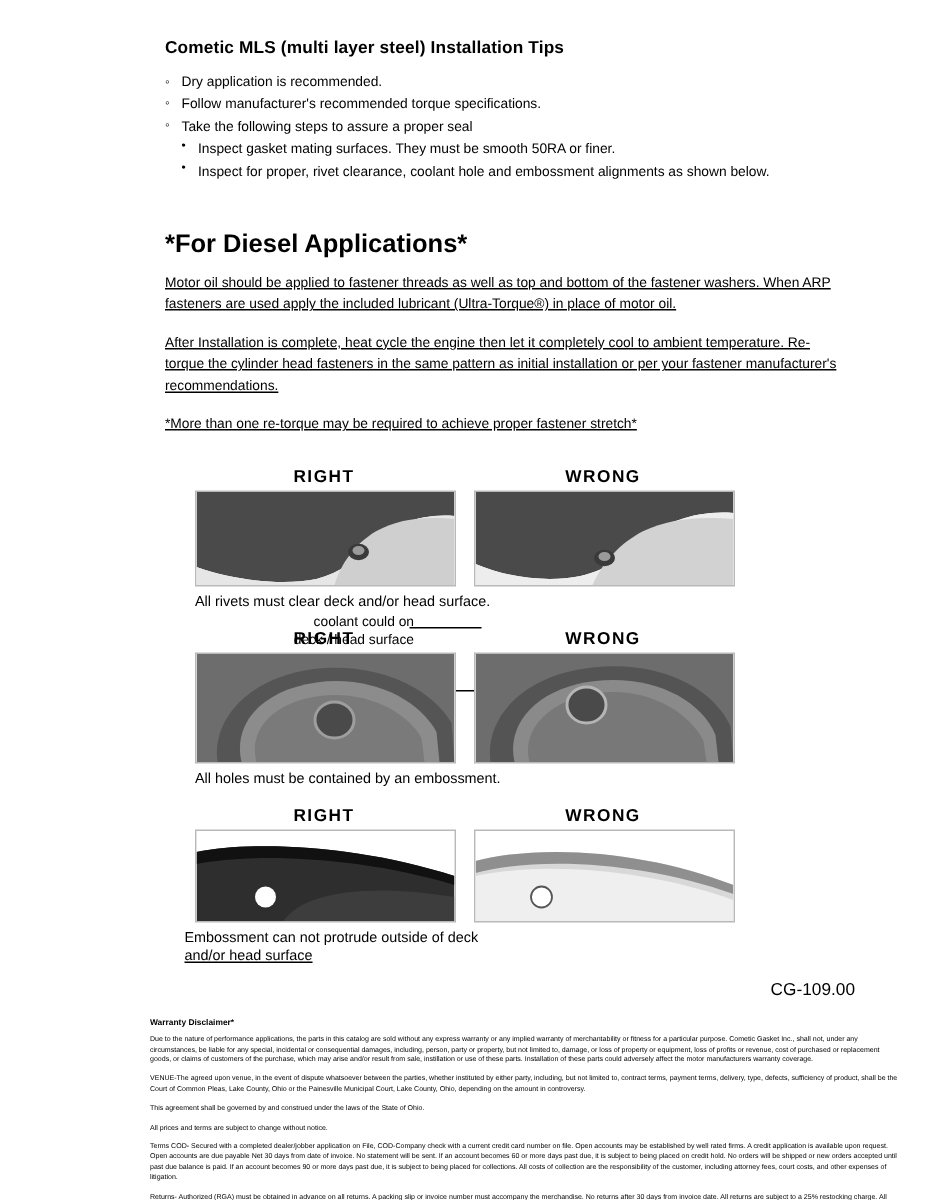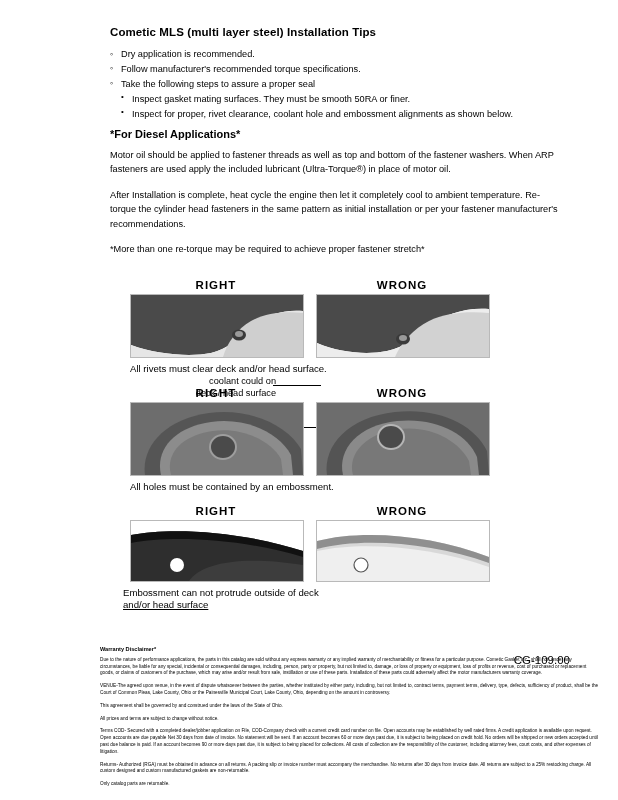--- a/index.html
+++ b/index.html
@@ -49,29 +49,30 @@
     padding-left: 22px;
   }
   .bullets .lvl2::before {
     content: "\2022";
     position: absolute;
     left: 11px;
     top: -0.5px;
     font-size: 8px;
   }
   h2.subhead {
-    font-size: 11px;
+    font-size: 17px;
     font-weight: bold;
-    margin: 6px 0 8px 76px;
+    margin: 31px 0 8px 76px;
   }
   .para {
     margin: 0 0 0 76px;
     font-size: 9.2px;
     line-height: 1.58;
     max-width: 455px;
+    text-decoration: underline;
   }
   .para + .para {
     margin-top: 11px;
   }
   
   .figures {
     margin: 22px 0 0 0;
     position: relative;
   }
   .figrow {

